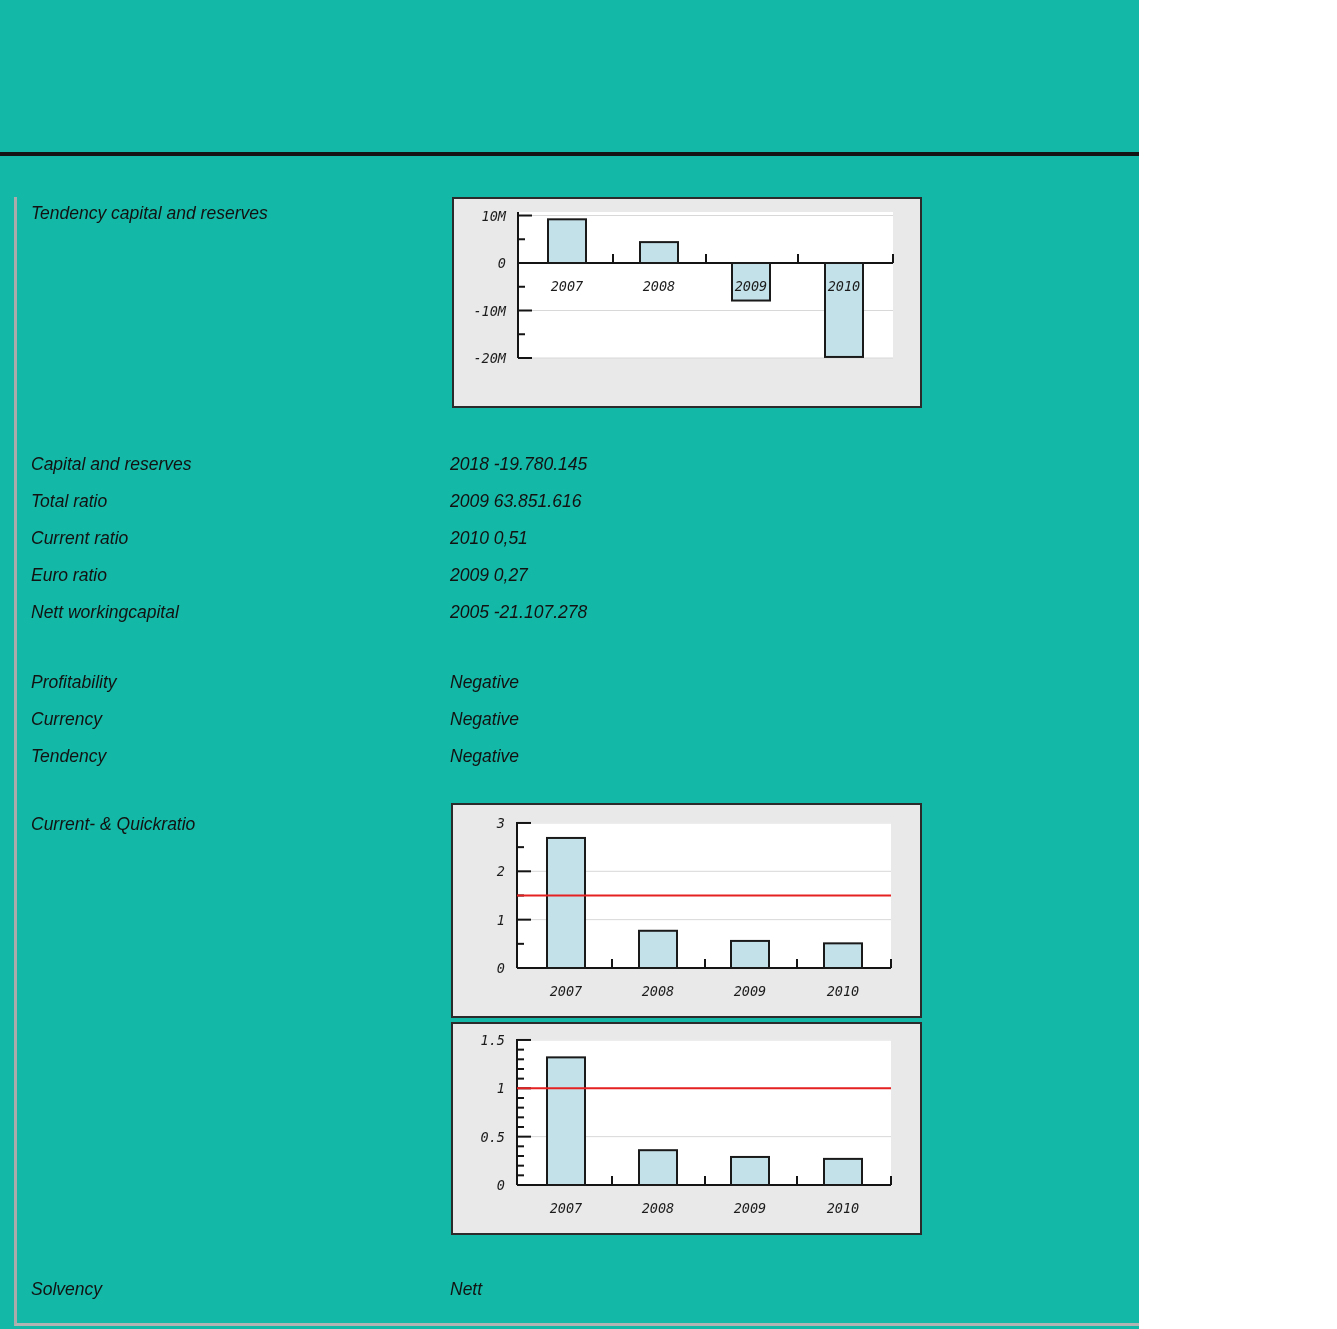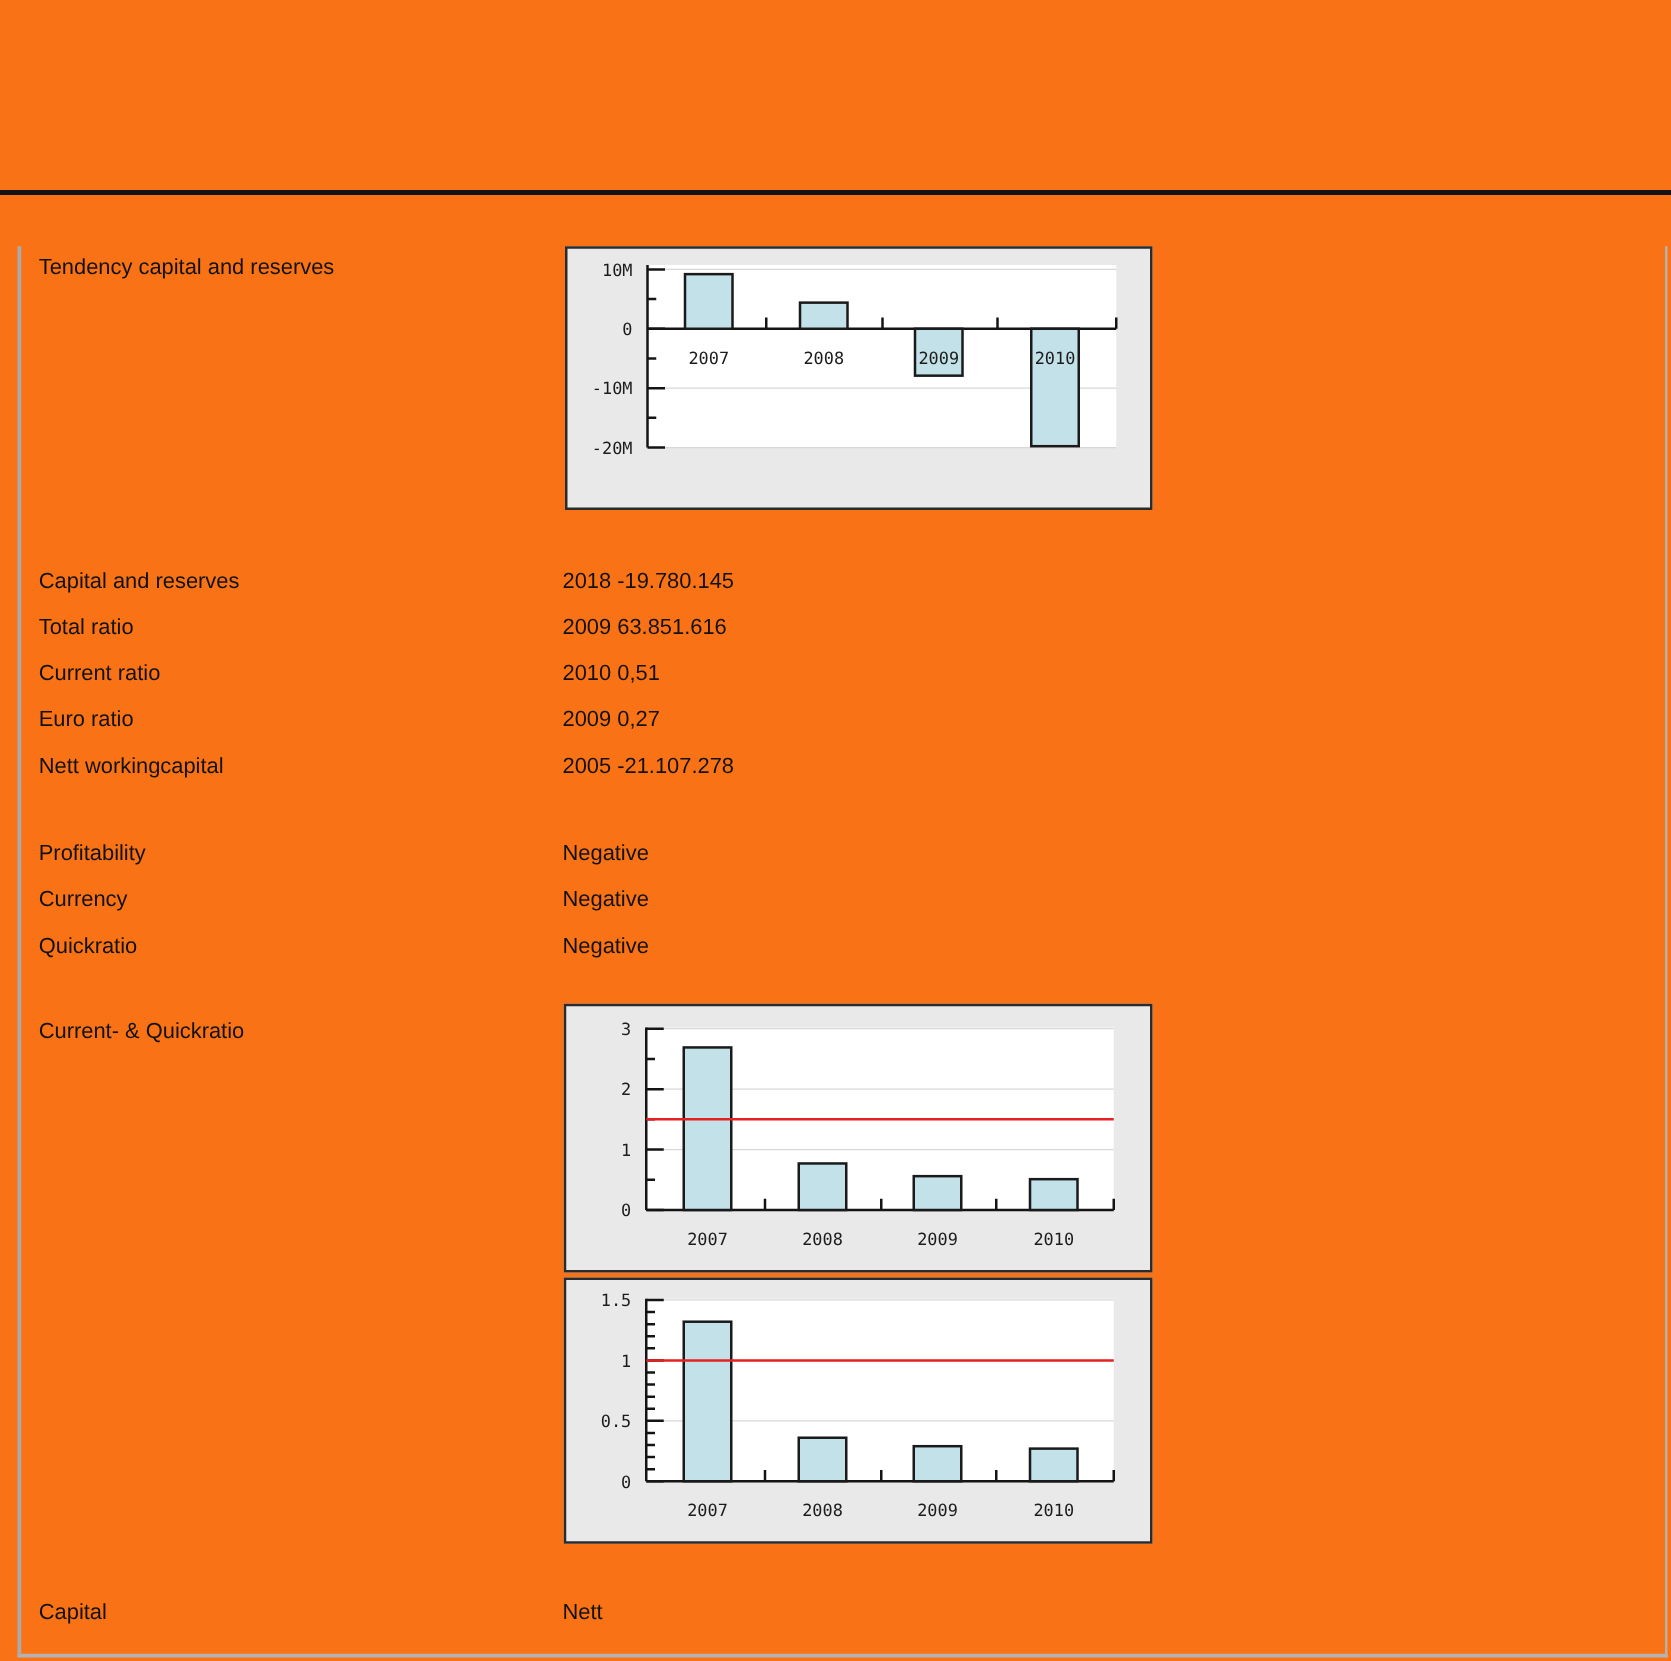--- a/index.html
+++ b/index.html
@@ -1,17 +1,17 @@
 <!DOCTYPE html>
 <html><head>
 <meta charset="utf-8">
 <style>
   html,body{margin:0;padding:0;background:#ffffff;}
-  .page{position:relative;width:1337px;height:1329px;background:#f97316;
-        font-family:"Liberation Sans", sans-serif;color:#111;overflow:hidden;}
+  .page{position:relative;width:1139px;height:1329px;background:#14b8a6;
+        font-family:"Liberation Sans", sans-serif;color:#111;overflow:hidden;font-style:italic;}
   .top-rule{position:absolute;left:0;top:152px;width:1337px;height:4px;background:#141414;}
   .content-box{position:absolute;left:14px;top:197px;width:1315px;height:1126px;
         border-left:3px solid #ababab;border-right:2px solid #b3b3b3;border-bottom:3px solid #b3b3b3;}
   .txt{position:absolute;font-size:17.5px;line-height:22px;color:#121212;white-space:nowrap;}
   .col-label{left:31px;}
   .col-value{left:450px;}
   .chart-box{position:absolute;background:#e9e9e9;border:2px solid #2b2b2b;box-sizing:border-box;}
   .chart-box svg{position:absolute;left:0;top:0;display:block;}
 </style>
 </head>
@@ -71,21 +71,21 @@
 
   <div class="txt col-label" style="top:601px">Nett workingcapital</div>
   <div class="txt col-value" style="top:601px">2005 -21.107.278</div>
 
   <div class="txt col-label" style="top:671px">Profitability</div>
   <div class="txt col-value" style="top:671px">Negative</div>
 
   <div class="txt col-label" style="top:708px">Currency</div>
   <div class="txt col-value" style="top:708px">Negative</div>
 
-  <div class="txt col-label" style="top:745px">Quickratio</div>
+  <div class="txt col-label" style="top:745px">Tendency</div>
   <div class="txt col-value" style="top:745px">Negative</div>
 
   <div class="txt col-label" style="top:813px">Current- &amp; Quickratio</div>
   <div class="chart-box" style="left:451px;top:803px;width:471px;height:215px">
       <svg width="467" height="211" xmlns="http://www.w3.org/2000/svg" font-family="'DejaVu Sans Mono', monospace" font-size="13.5">
         <rect x="64" y="17" width="374" height="146" fill="#ffffff"></rect>
         <line x1="64" y1="17.966887417218544" x2="438" y2="17.966887417218544" stroke="#d8d8d8" stroke-width="1"></line>
         <line x1="64" y1="66.31125827814569" x2="438" y2="66.31125827814569" stroke="#d8d8d8" stroke-width="1"></line>
         <line x1="64" y1="114.65562913907284" x2="438" y2="114.65562913907284" stroke="#d8d8d8" stroke-width="1"></line>
         <line x1="64" y1="17" x2="64" y2="163" stroke="#141414" stroke-width="2"></line>
@@ -153,16 +153,16 @@
         <text x="205" y="189" text-anchor="middle" fill="#1c1c1c">2008</text>
         <text x="297" y="189" text-anchor="middle" fill="#1c1c1c">2009</text>
         <text x="390" y="189" text-anchor="middle" fill="#1c1c1c">2010</text>
         <text x="52" y="20.966887417218544" text-anchor="end" fill="#1c1c1c">1.5</text>
         <text x="52" y="69.31125827814569" text-anchor="end" fill="#1c1c1c">1</text>
         <text x="52" y="117.65562913907284" text-anchor="end" fill="#1c1c1c">0.5</text>
         <text x="52" y="166" text-anchor="end" fill="#1c1c1c">0</text>
       </svg>
     </div>
 
-  <div class="txt col-label" style="top:1278px">Capital</div>
+  <div class="txt col-label" style="top:1278px">Solvency</div>
   <div class="txt col-value" style="top:1278px">Nett</div>
 
 </div>
 
 </body></html>

